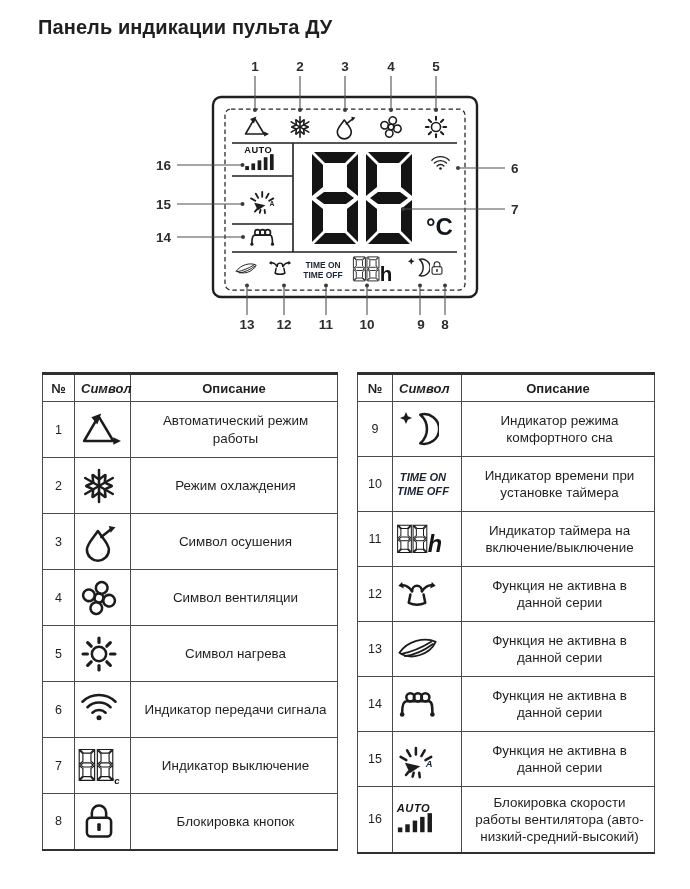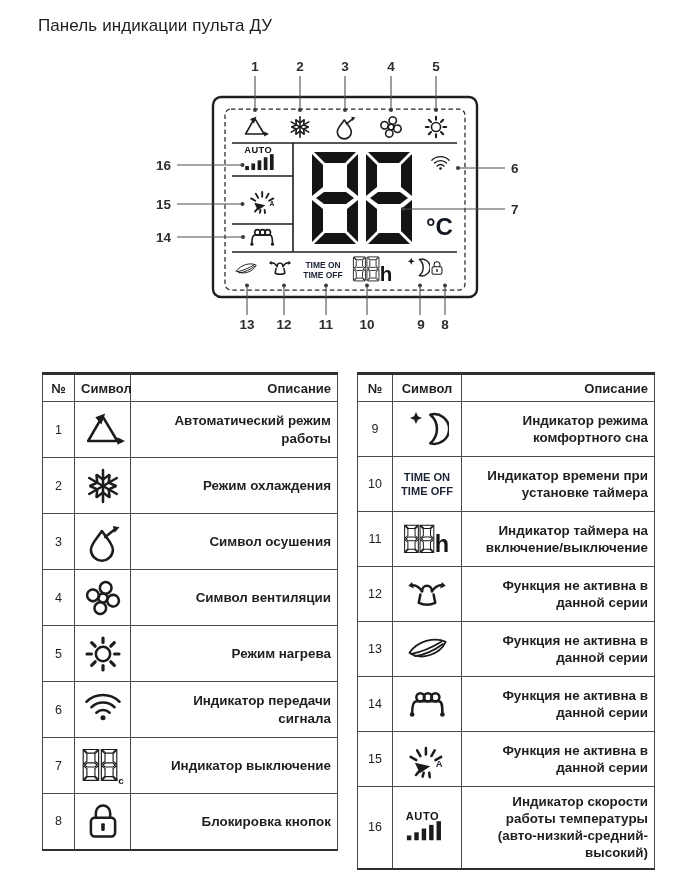--- a/index.html
+++ b/index.html
@@ -1,18 +1,18 @@
 <!DOCTYPE html>
 <html><head>
 <meta charset="utf-8">
 <style>
   html,body{margin:0;padding:0;background:#ffffff;}
   body{width:690px;height:889px;position:relative;overflow:hidden;
        font-family:"Liberation Sans","DejaVu Sans",sans-serif;color:#1f1f1f;}
-  .page-title{position:absolute;left:38px;top:16px;font-size:17px;font-weight:normal;letter-spacing:.1px;}
+  .page-title{position:absolute;left:38px;top:16px;font-size:20px;font-weight:bold;letter-spacing:.1px;}
   svg.diagram{position:absolute;left:0;top:52px;width:690px;height:300px;}
   
   .st{fill:none;stroke:#1c1c1c;stroke-width:2.3px;stroke-linecap:round;stroke-linejoin:round;}
   .stt{fill:none;stroke:#1c1c1c;stroke-width:1.6px;stroke-linecap:round;stroke-linejoin:round;}
   .fl{fill:#1c1c1c;stroke:none;}
   .rays{stroke:#1c1c1c;stroke-width:2.9px;stroke-linecap:round;}
   .seg-fill{fill:#141414;stroke:none;}
   .seg-outline{fill:#ffffff;stroke:#1a1a1a;stroke-width:3.4px;}
   .navy{fill:#1b2434;font-weight:bold;}
   .ln{stroke:#1f1f1f;stroke-width:1.6px;}
@@ -24,24 +24,24 @@
   .bigC{font-size:24px;font-weight:bold;fill:#10151f;}
   .hseg{font-weight:bold;fill:#141414;}
   
   table.spec{border-collapse:collapse;table-layout:fixed;background:#fff;
              border-top:3px solid #303030;border-bottom:2.5px solid #303030;}
   .tbl-left{position:absolute;left:42px;top:372px;width:296px;}
   .tbl-right{position:absolute;left:357px;top:372px;width:298px;}
   table.spec th,table.spec td{border:1.2px solid #4a4a4a;vertical-align:middle;}
   table.spec th{font-size:13px;font-weight:bold;padding:4px 6px;height:18px;}
   th.c-num,td.c-num{text-align:center;}
-  th.c-sym,td.c-sym{text-align:center;}
-  th.c-desc,td.c-desc{text-align:right;padding-left:9px;}
+  th.c-sym,td.c-sym{text-align:left;font-style:italic;}
+  th.c-desc,td.c-desc{text-align:center;padding-left:9px;}
   td.c-num{font-size:12.5px;}
-  td.c-desc{font-size:13.4px;line-height:1.28;padding:6px 6px 6px 9px;font-weight:bold;}
+  td.c-desc{font-size:13.4px;line-height:1.28;padding:6px 6px 6px 9px;}
   .tbl-left tbody tr{height:56px;}
   .tbl-right tbody tr{height:55px;}
   .tbl-right tbody tr.tall{height:66px;}
   .tbl-left col.w-num{width:32px;} .tbl-left col.w-sym{width:56px;}
   .tbl-right col.w-num{width:35px;} .tbl-right col.w-sym{width:69px;}
   svg.sym{width:46px;height:44px;vertical-align:middle;}
   svg.sym-wide{width:58px;height:32px;} svg.sym-88h{width:52px;height:32px;}
   svg.sym-fs{width:48px;height:36px;}
   .sprite{position:absolute;width:0;height:0;overflow:hidden;}
 </style>
@@ -330,21 +330,21 @@
       <td class="c-sym"><svg class="sym" viewBox="0 0 40 40">
             <use href="#sym-fan"></use>
           </svg></td>
       <td class="c-desc">Символ вентиляции</td>
     </tr>
     <tr>
       <td class="c-num">5</td>
       <td class="c-sym"><svg class="sym" viewBox="0 0 40 40">
             <use href="#sym-sun"></use>
           </svg></td>
-      <td class="c-desc">Режим нагрева</td>
+      <td class="c-desc">Символ нагрева</td>
     </tr>
     <tr>
       <td class="c-num">6</td>
       <td class="c-sym"><svg class="sym" viewBox="0 0 40 40">
             <use href="#sym-wifi"></use>
           </svg></td>
       <td class="c-desc">Индикатор передачи сигнала</td>
     </tr>
     <tr>
       <td class="c-num">7</td>
@@ -424,16 +424,16 @@
       <td class="c-sym"><svg class="sym" viewBox="0 0 40 40">
             <use href="#sym-breeze"></use>
           </svg></td>
       <td class="c-desc">Функция не активна в данной серии</td>
     </tr>
     <tr class="tall">
       <td class="c-num">16</td>
       <td class="c-sym"><svg class="sym sym-fs" viewBox="0 0 44 34">
             <use href="#sym-fanspeed"></use>
           </svg></td>
-      <td class="c-desc">Индикатор скорости работы температуры (авто-низкий-средний-высокий)</td>
+      <td class="c-desc">Блокировка скорости работы вентилятора (авто-низкий-средний-высокий)</td>
     </tr>
   </tbody>
 </table>
 
 </body></html>

